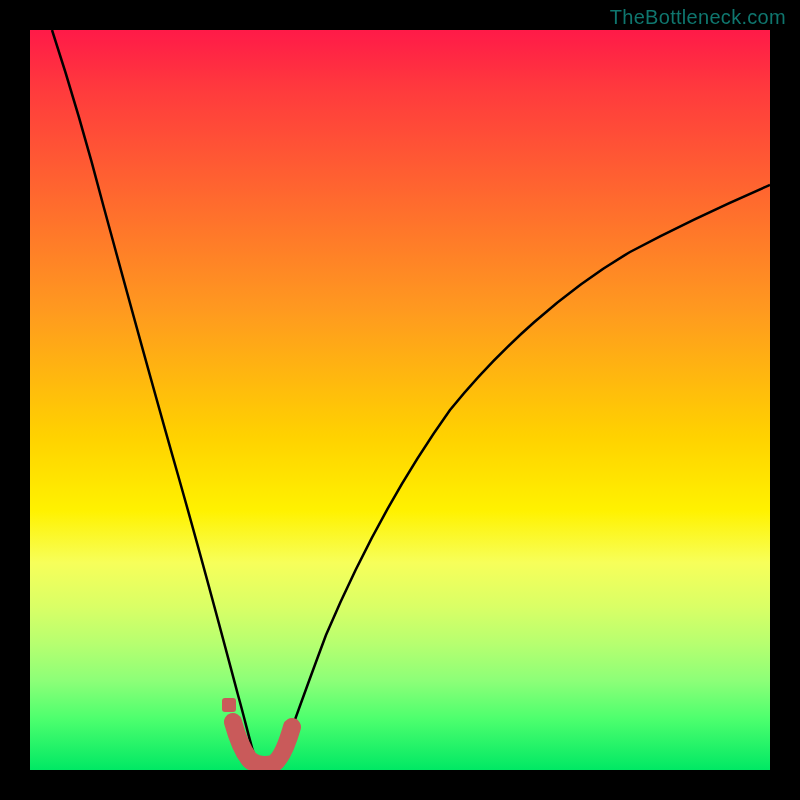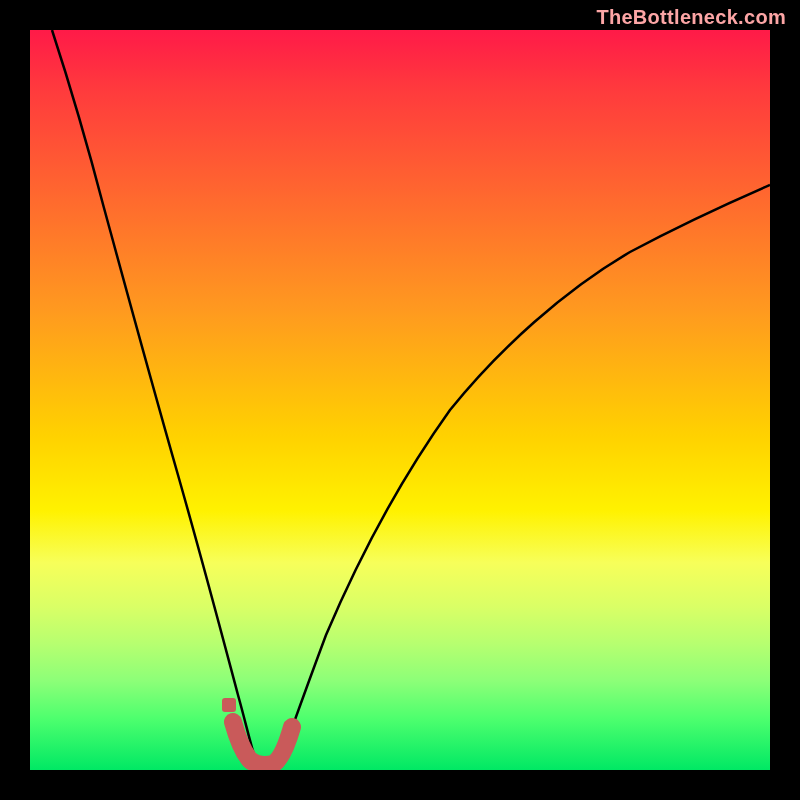--- a/index.html
+++ b/index.html
@@ -39,23 +39,23 @@
       #b6ff70 83%,
       #8cff78 88%,
       #4eff6e 93%,
       #00e864 100%
     );
   }
   .watermark {
     position: absolute;
     top: 6px;
     right: 14px;
-    color: #fca5a5;
+    color: #0f766e;
     font-size: 20px;
-    font-weight: 700;
+    font-weight: 400;
     letter-spacing: 0.3px;
   }
   svg.curves {
     position: absolute;
     left: 0;
     top: 0;
     width: 740px;
     height: 740px;
   }
 </style>

